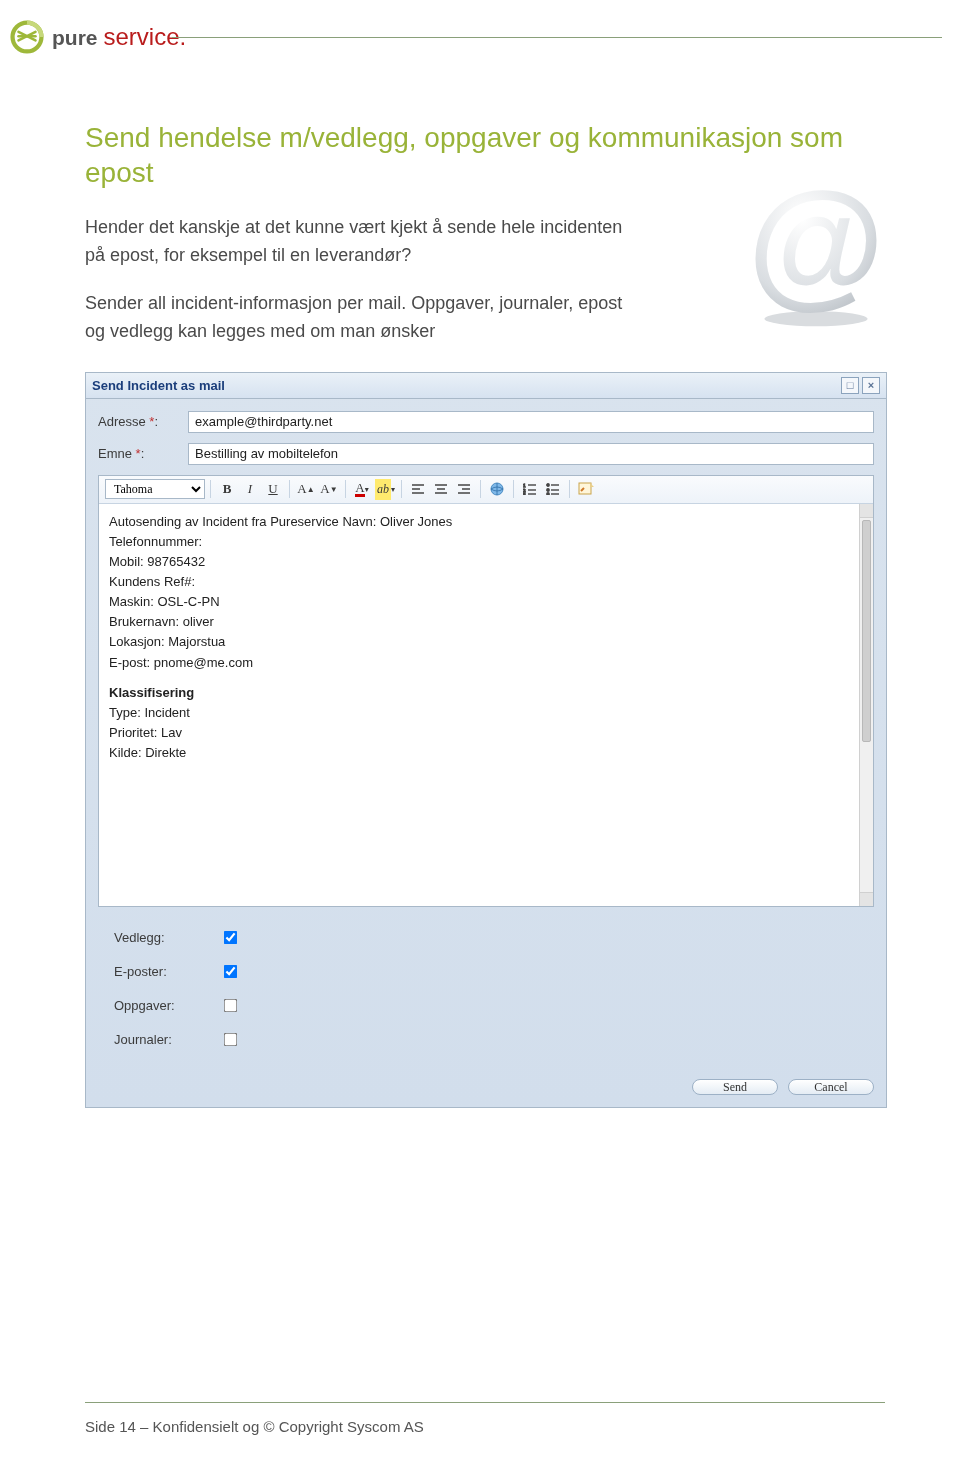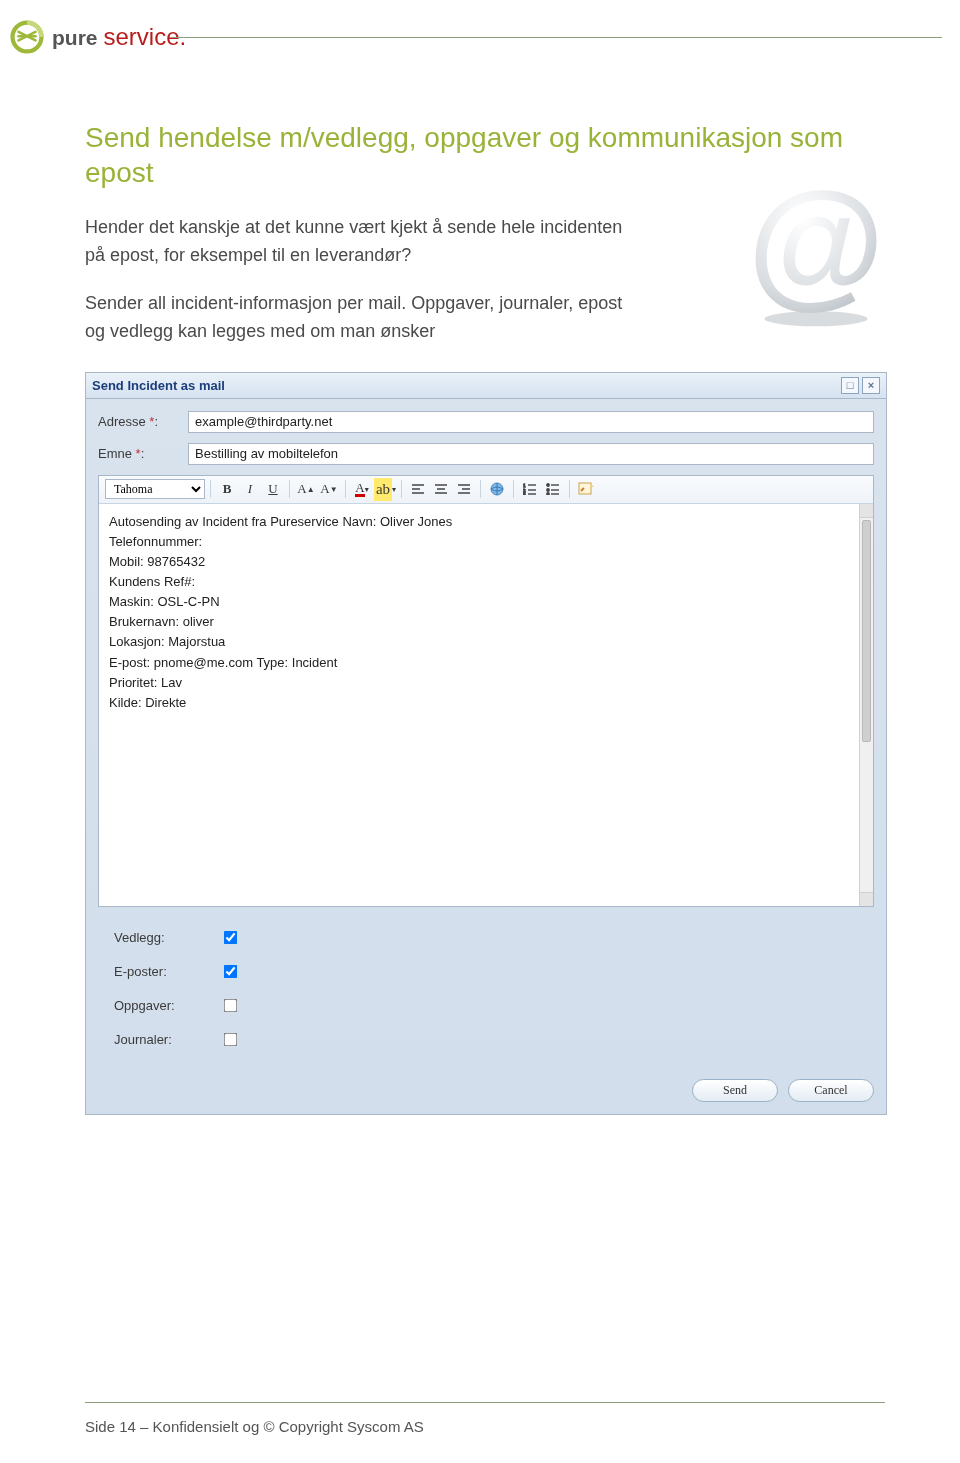--- a/index.html
+++ b/index.html
@@ -172,21 +172,21 @@
     height: 34px;
   }
   .crow .lbl { width: 110px; color: #3b3b3b; }
   .crow input { transform: scale(1.05); }
   .button-row {
     display: flex; justify-content: flex-end;
     padding: 22px 12px 12px 12px;
     gap: 10px;
   }
   .btn {
-    height: 23px; min-width: 86px;
+    height: 16px; min-width: 86px;
     border: 1px solid #9db1c6;
     background: linear-gradient(#ffffff, #e4ecf4);
     font: 12px Tahoma; color: #333;
     border-radius: 12px;
     padding: 0 12px;
   }
   
   .footer-rule {
     position: absolute;
     left: 85px; right: 75px; bottom: 60px;
@@ -270,21 +270,21 @@
           <span class="tbtn" style="text-decoration:underline">U</span>
           <div class="tsep"></div>
           <span class="tbtn">A<sup style="font-size:8px">▲</sup></span>
           <span class="tbtn">A<sup style="font-size:8px">▼</sup></span>
           <div class="tsep"></div>
           <span class="tbtn">
             <span style="border-bottom:3px solid #c00; line-height:12px; font-family:Georgia">A</span>
               <span style="font-size:8px">▾</span>
           </span>
           <span class="tbtn">
-            <span style="background:#ffea6e; font-size:15px; padding:3px 2px; ">ab</span>
+            <span style="background:#ffea6e; font-size:12px; padding:3px 2px; font-style:italic">ab</span>
               <span style="font-size:8px">▾</span>
           </span>
           <div class="tsep"></div>
           <span class="tbtn">
             <svg width="14" height="12">
                 <g stroke="#444" stroke-width="1.5">
                   <line x1="1" y1="2" x2="13" y2="2"></line>
                   <line x1="1" y1="6" x2="9" y2="6"></line>
                   <line x1="1" y1="10" x2="13" y2="10"></line>
                 </g>
@@ -353,20 +353,21 @@
           <div class="content-text">
             <span>Autosending av Incident fra Pureservice</span>
             <span>Navn: Oliver Jones</span><br>
             <span>Telefonnummer:</span><br>
             <span>Mobil: 98765432</span><br>
             <span>Kundens Ref#:</span><br>
             <span>Maskin: OSL-C-PN</span><br>
             <span>Brukernavn: oliver</span><br>
             <span>Lokasjon: Majorstua</span><br>
             <span>E-post: pnome@me.com</span>
+            <span class="h">Klassifisering</span>
             <span>Type: Incident</span><br>
             <span>Prioritet: Lav</span><br>
             <span>Kilde: Direkte</span>
           </div>
           <div class="scrollbar">
             <div class="sbtn"></div>
             <div class="thumb"></div>
             <div class="spacer"></div>
             <div class="sbtn bot"></div>
           </div>

